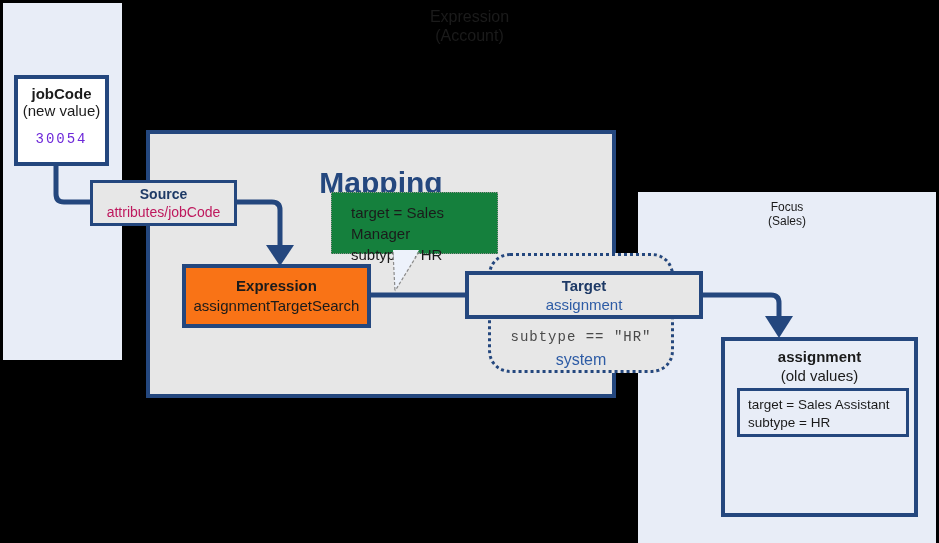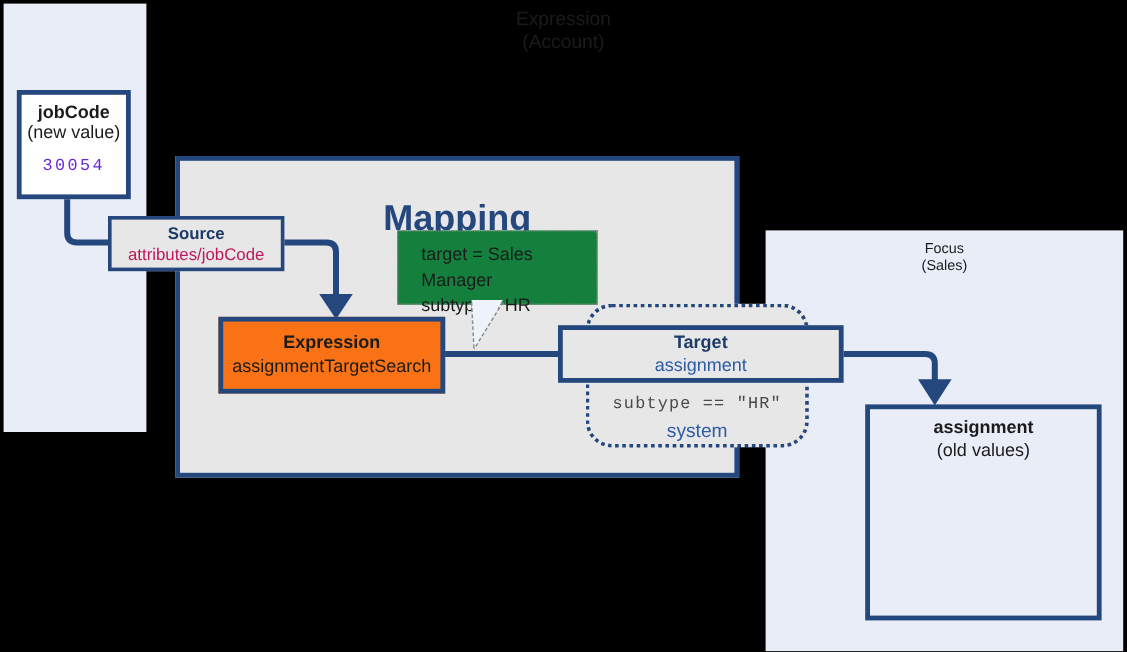--- a/index.html
+++ b/index.html
@@ -130,20 +130,24 @@
   <div class="abs panel-gray navybox" id="target-box">
     <div class="title">Target</div>
     <div class="sub">assignment</div>
   </div>
 
   <div class="abs navybox" id="assignment-box">
     <div class="hdr center">
       <div class="title">assignment</div>
       <div>(old values)</div>
     </div>
+    <div class="value-box" id="value-box-1">
+      <div>target = Sales Assistant</div>
+      <div>subtype = HR</div>
+    </div>
   </div>
 
   <svg class="abs" id="tail-overlay" viewBox="0 0 939 543">
     <polygon points="393,250 419,250 395,291" fill="#EDF2FB"></polygon>
     <g stroke="#8a8a8a" stroke-width="1.2" stroke-dasharray="3,2" fill="none">
       <path d="M 393 252 L 395 291"></path>
       <path d="M 419 252 L 395 291"></path>
     </g>
   </svg>
 

